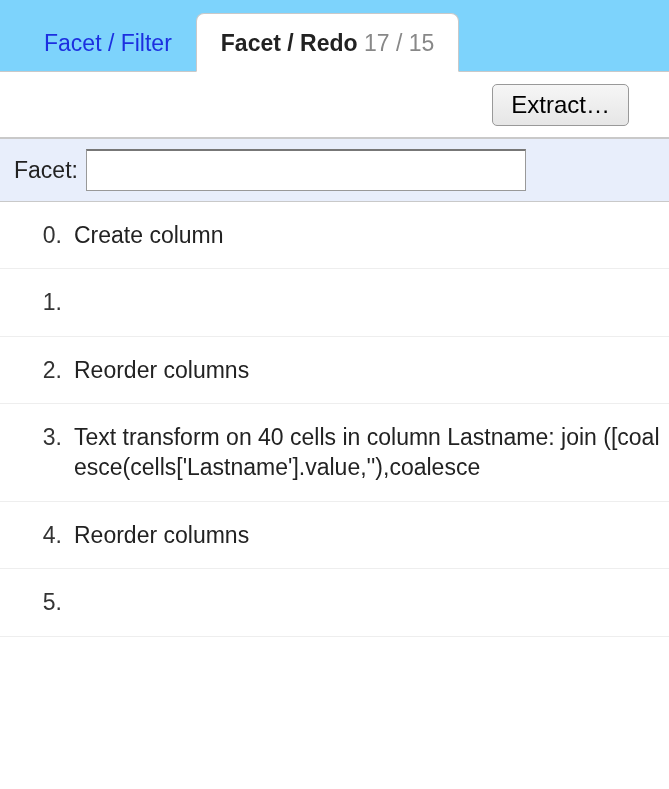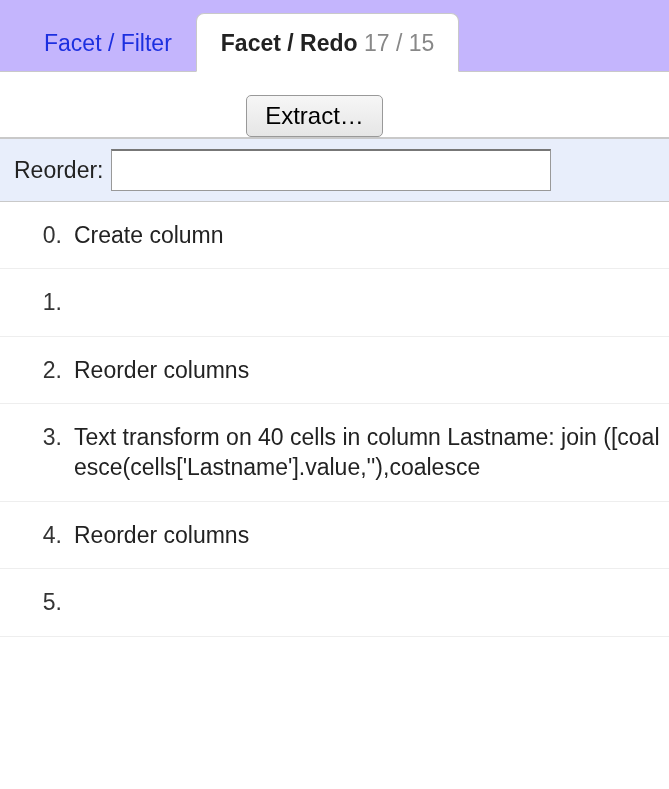--- a/index.html
+++ b/index.html
@@ -8,21 +8,21 @@
     background: #fff;
     width: 669px;
     height: 789px;
     overflow: hidden;
     font-size: 23px;
     color: #222;
   }
   .tab-row {
     display: flex;
     align-items: flex-end;
-    background: #c4b5fd;
+    background: #7dd3fc;
     height: 72px;
     border-bottom: 1px solid #c9c9c9;
     padding-left: 20px;
   }
   .tab {
     padding: 16px 24px 14px 24px;
     cursor: pointer;
     position: relative;
   }
   .tab-inactive {
@@ -44,21 +44,20 @@
   }
   .toolbar {
     display: flex;
     justify-content: flex-end;
     align-items: center;
     height: 66px;
     padding: 0 40px 0 0;
     border-bottom: 1px solid #c9c9c9;
     gap: 10px;
     background: #fff;
-    flex-direction: column;
   }
   button.toolbar-btn {
     font-size: 24px;
     padding: 6px 18px;
     background: linear-gradient(#f6f6f6, #e6e6e6);
     border: 1px solid #999;
     border-radius: 5px;
     cursor: pointer;
     font-family: inherit;
   }
@@ -123,21 +122,21 @@
     <span>Facet / Redo</span>
     <span class="tab-count">17 / 15</span>
   </div>
 </div>
 
 <div class="toolbar">
   <button class="toolbar-btn">Extract…</button>
 </div>
 
 <div class="filter-bar">
-  <label>Reorder:</label>
+  <label>Facet:</label>
   <input type="text" value="" style="">
 </div>
 
 <div class="history">
   <div class="history-item">
     <div class="history-index">0.</div>
     <div class="history-text wrap">Create column</div>
   </div>
   <div class="history-item">
     <div class="history-index">1.</div>

